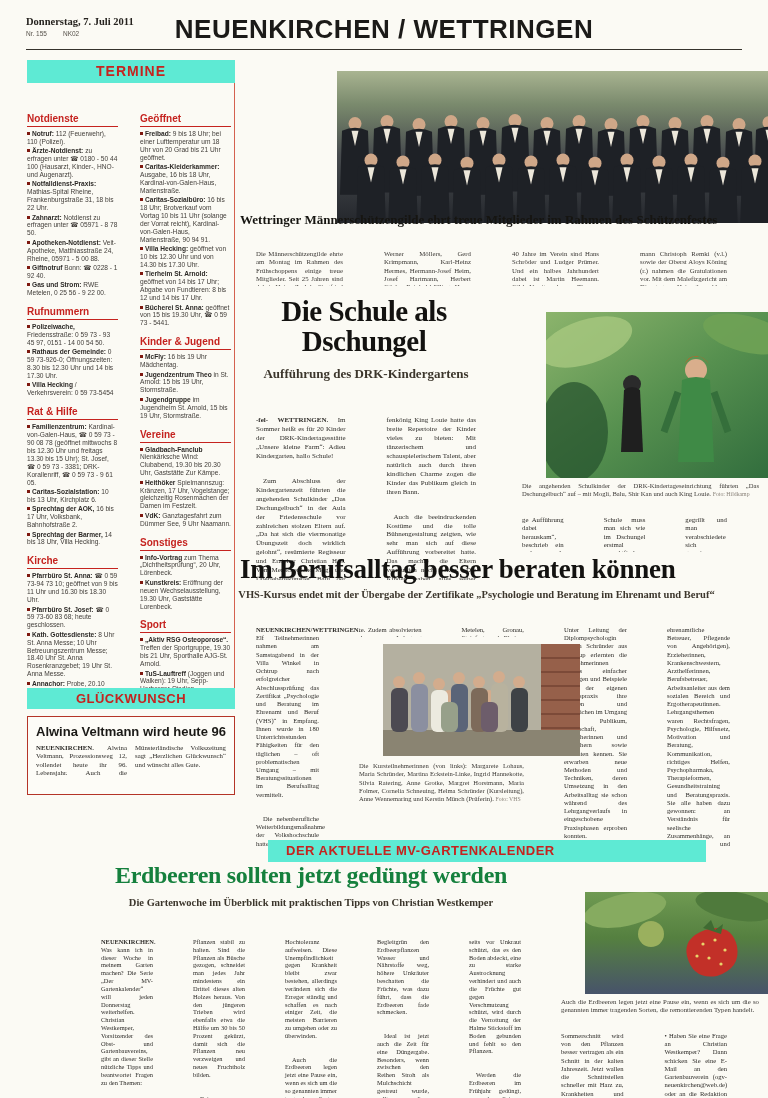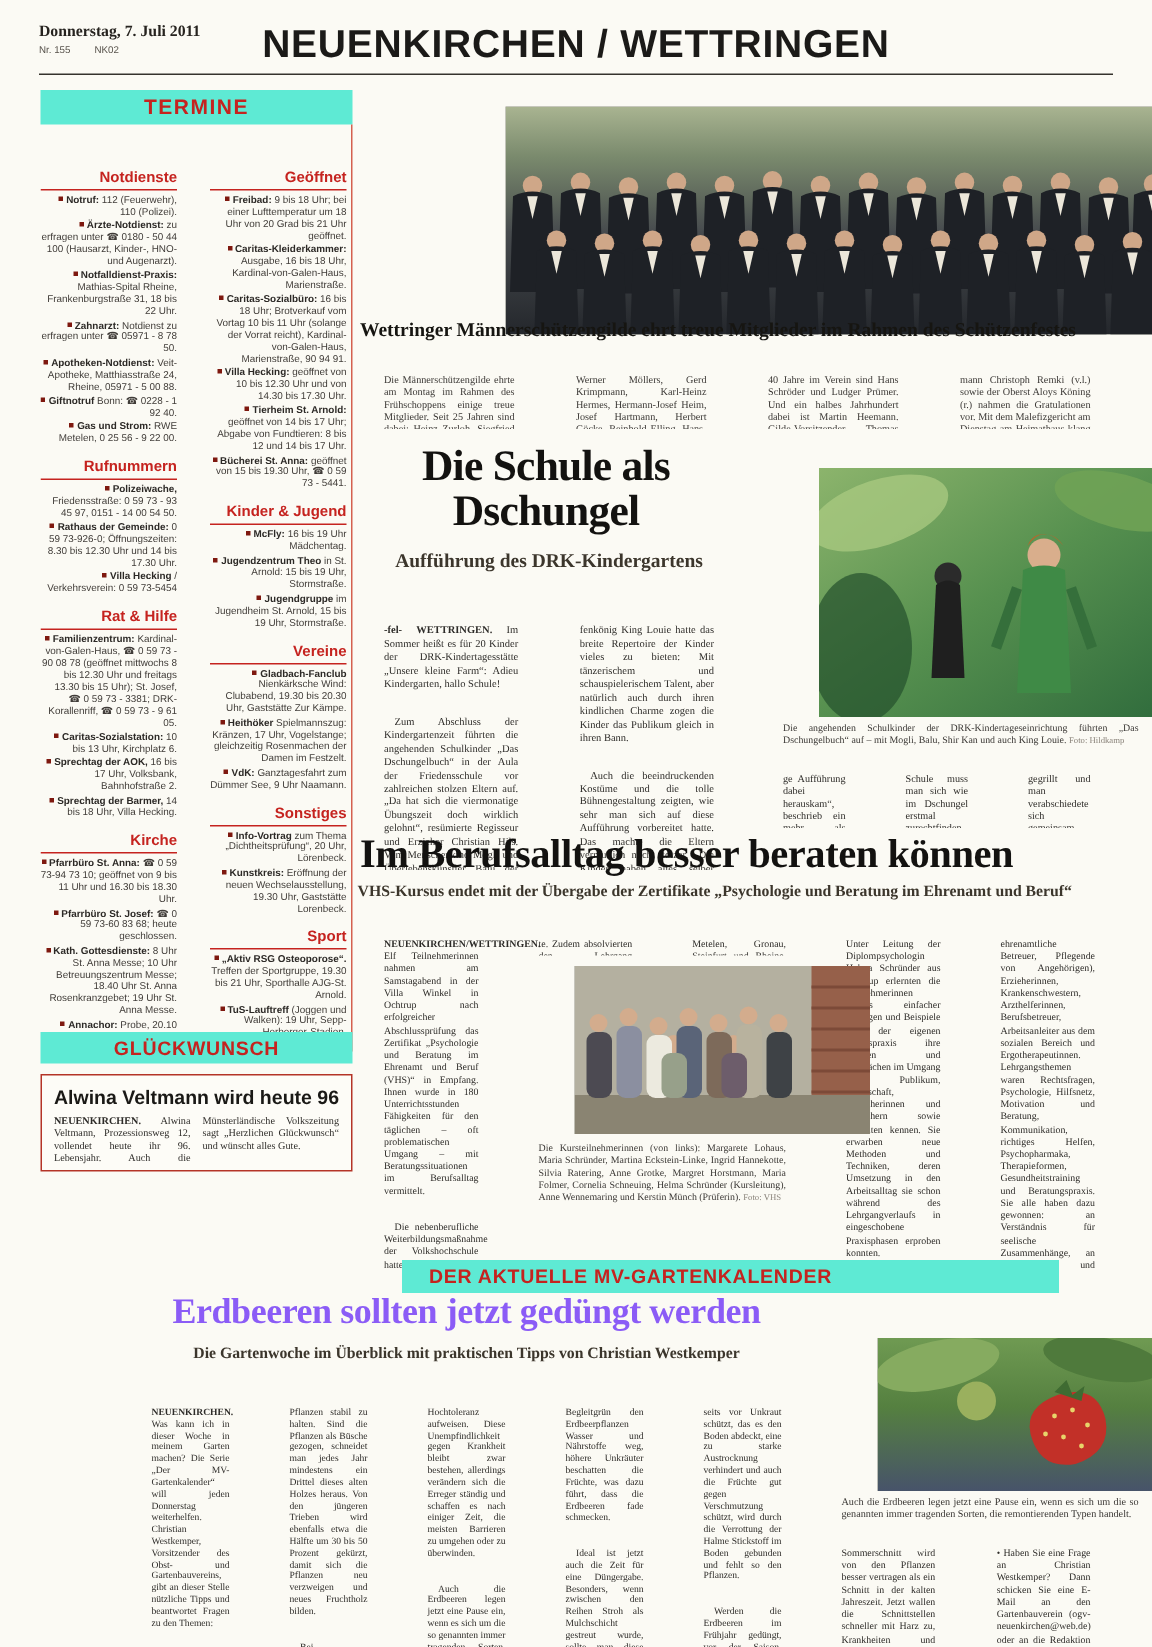--- a/index.html
+++ b/index.html
@@ -23,33 +23,33 @@
   .lead { font-weight:700; }
   .credit { color:#8a837a; font-size:5.8px; white-space:nowrap; }
   .photo { position:absolute; overflow:hidden; background:#9a9a90; }
   .photo svg { display:block; width:100%; height:100%; }
   .photo--inline { position:relative; }
 
   
   .termine { position:absolute; left:27px; top:60px; width:208px; }
   .termine .strip { font-size:14px; text-align:center; padding:3px 0 4px; letter-spacing:1px; }
   .termine-listing { display:flex; gap:22px; padding-top:30px; padding-right:3px; height:588px;
-                     overflow:hidden; border-right:1px solid #d4604f;text-align:right; }
+                     overflow:hidden; border-right:1px solid #d4604f; }
   .tcol { width:99px; font:400 6.6px/1.2 "Liberation Sans",sans-serif; color:#403c38; }
   .tsection { margin-bottom:9px; }
   .thead { font:700 10px "Liberation Sans",sans-serif; color:#c5231f; border-bottom:1px solid #c5231f;
            padding-bottom:2px; margin-bottom:3px; }
   .tentry { margin-bottom:1.5px; }
   .tentry b { color:#2c2926; }
   .sq { display:inline-block; width:3px; height:3px; background:#7e180f; margin-right:2px; vertical-align:1px; }
 
   
   .glueck { position:absolute; left:27px; top:688px; width:208px; }
   .glueck .strip { font-size:13px; text-align:center; padding:3px 0; letter-spacing:.5px; }
-  .gbox { margin-top:7px; border:1.5px solid #b43427; background:#fdfcf7; padding:7px 8px 2px; }
+  .gbox { margin-top:7px; border:1.5px solid #b43427; background:#fdfcf7; padding:7px 8px 16px; }
   .gbox h3 { margin:0 0 5px; font:700 13px "Liberation Sans",sans-serif; color:#1a1916; }
   .gtext { columns:2; column-gap:8px; font:400 6.8px/1.25 "Liberation Serif",serif; text-align:justify; }
 
   
   .photo-schuetzen { left:297px; top:55px; width:446px; height:152px; }
   .cap-title { position:absolute; left:240px; top:212px; width:503px; margin:0;
                font:700 13px "Liberation Serif",serif; color:#161511; }
   .cap-cols { position:absolute; left:240px; top:234px; width:503px; height:52px; display:flex; gap:9px;
               overflow:hidden; font:400 6.8px/1.22 "Liberation Serif",serif; color:#3b3835; }
 
@@ -76,21 +76,21 @@
   .beruf-body .col { width:95px; flex:none; }
   .beruf-mid { width:197px; flex:none; }
   .beruf-minis { display:flex; gap:8px; height:27px; overflow:hidden; margin-bottom:4px; }
   .photo-vhs { width:197px; height:112px; }
   .beruf-caption { margin-top:4px; font-size:6.6px; color:#3b3835; }
 
   
   .garten-strip { position:absolute; left:268px; top:840px; width:420px; font-size:13px;
                   padding:3px 0 4px 18px; letter-spacing:.5px; }
   .garten-headline { position:absolute; left:85px; top:862px; width:452px; margin:0; text-align:center;
-                     font:700 24px "Liberation Serif",serif; letter-spacing:-.3px; color:#8b5cf6; }
+                     font:700 24px "Liberation Serif",serif; letter-spacing:-.3px; color:#15803d; }
   .garten-subhead  { position:absolute; left:85px; top:897px; width:452px; margin:0; text-align:center;
                      font:700 10.5px "Liberation Serif",serif; color:#3c362c; }
   .garten-body { position:absolute; left:85px; top:922px; width:452px; height:176px; display:flex; gap:8px;
                  overflow:hidden; font:400 6.4px/1.22 "Liberation Serif",serif; }
   .photo-strawberry { left:545px; top:876px; width:198px; height:102px; }
   .garten-caption { position:absolute; left:545px; top:982px; width:198px;
                     font:400 6.8px/1.25 "Liberation Serif",serif; color:#3b3835; }
   .garten-side { position:absolute; left:545px; top:1016px; width:198px; height:80px; display:flex; gap:9px;
                  overflow:hidden; font:400 6.6px/1.25 "Liberation Serif",serif; }
 </style>

